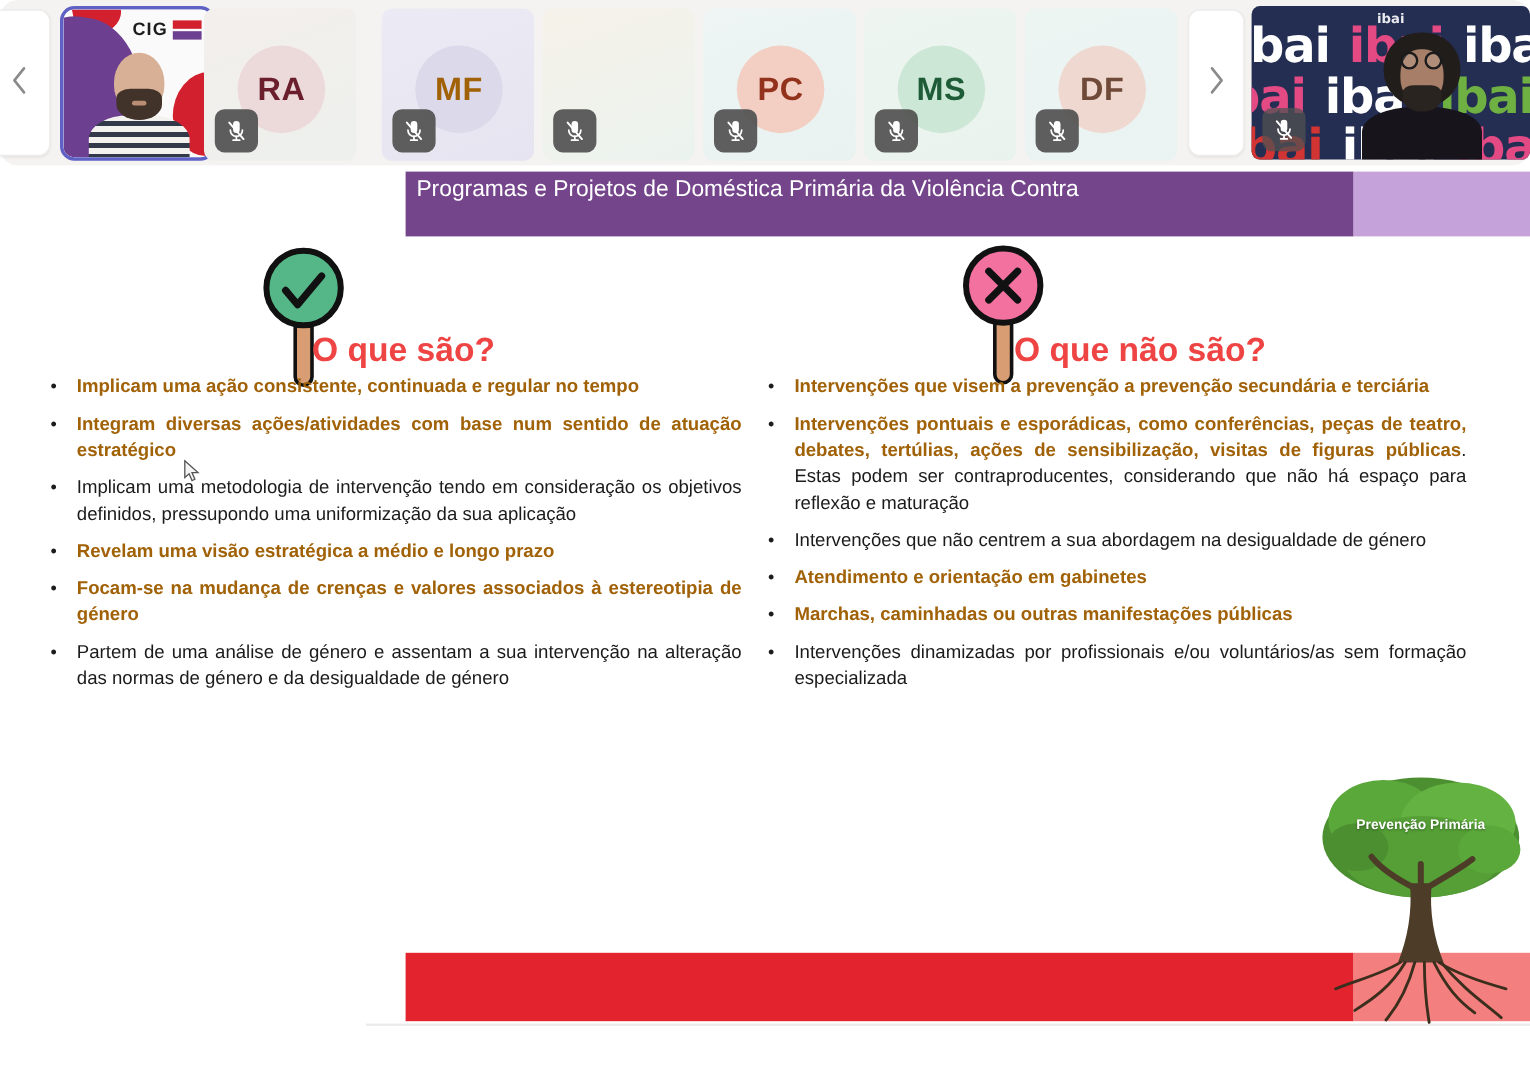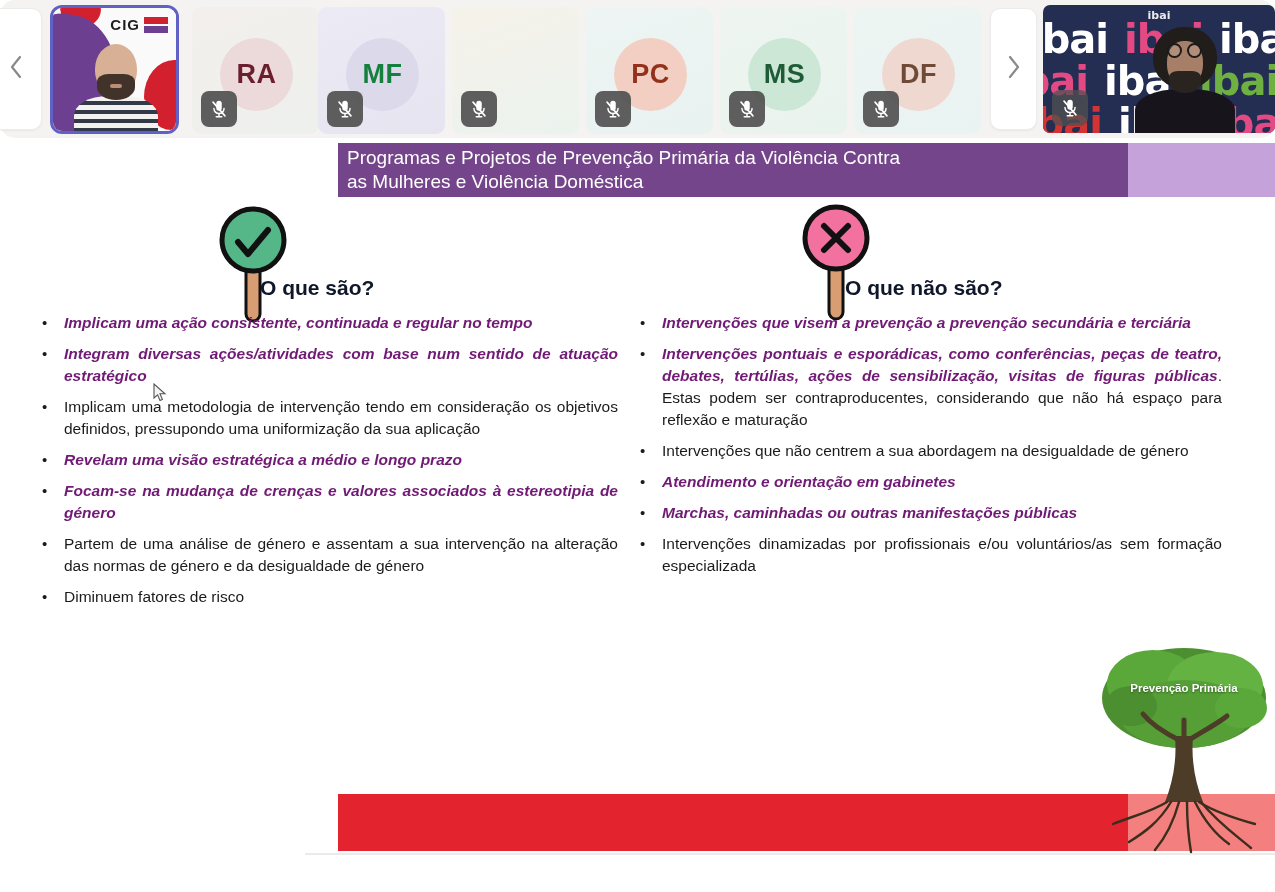--- a/index.html
+++ b/index.html
@@ -56,28 +56,28 @@
   .vm-glass { position:absolute; top:16px; width:15px; height:15px; border:2px solid #1b1b1b; border-radius:50%; background:rgba(230,230,230,.15); }
   .vm-beard { position:absolute; left:38px; top:44px; width:32px; height:22px; background:#2a2421; border-radius:30% 30% 55% 55%; }
   .vm-body { position:absolute; left:4px; top:62px; width:100px; height:46px; background:#17141c; border-radius:45% 45% 0 0; }
 
   
   .slide { position:absolute; left:0; top:138px; width:1275px; height:720px; background:#ffffff; }
   .hdr { position:absolute; left:338px; top:5px; width:790px; height:54px; background:#75458c;
          color:#ffffff; font-size:19px; line-height:24px; padding:3px 0 0 9px; font-weight:400; }
   .hdr-accent { position:absolute; left:1128px; top:5px; width:147px; height:54px; background:#c5a2d9; }
 
-  .col-head { position:absolute; font-size:21px; font-weight:700; color:#0f172a; }
+  .col-head { position:absolute; font-size:28px; font-weight:700; color:#ef4444; }
   .sign { position:absolute; }
 
   .blist { position:absolute; width:578px; top:174px; list-style:none; }
   .blist li { position:relative; padding-left:24px; margin-bottom:9px; font-size:15.5px; line-height:22px;
               color:#1b1b1b; text-align:justify; }
   .blist li::before { content:"•"; position:absolute; left:2px; top:0; font-size:15px; color:#1b1b1b; }
-  .blist b { font-weight:700; color:#701a75;font-style:italic; }
+  .blist b { font-weight:700; color:#a16207; }
 
   .footer-bar { position:absolute; left:338px; top:656px; width:790px; height:57px; background:#e3242f; }
   .footer-bar-light { position:absolute; left:1128px; top:656px; width:147px; height:57px; background:#f47f7f; }
   .bottom-line { position:absolute; left:305px; top:715px; width:970px; height:2px; background:#ebebeb; }
 
   .tree { position:absolute; left:1093px; top:502px; width:182px; height:216px; }
   .tree-label { position:absolute; left:0; width:182px; top:42px; text-align:center; color:#ffffff;
                 font-size:11.5px; font-weight:700; text-shadow:0 1px 2px rgba(0,0,0,.4); }
 
   .cursor { position:absolute; left:153px; top:245px; }
@@ -110,36 +110,36 @@
       <div class="head-man">
         <div class="hm-shirt"></div>
         <div class="hm-skull"></div>
         <div class="hm-beard"></div>
         <div class="hm-mouth"></div>
       </div>
     </div>
   </div>
 
   <div id="ptiles">
-      <div class="tile" style="left: 192px; background: linear-gradient(160deg, rgb(243, 239, 236), rgb(237, 240, 236));">
+      <div class="tile" style="left: 170px; background: linear-gradient(160deg, rgb(243, 239, 236), rgb(237, 240, 236));">
         <div class="avatar" style="background: rgb(236, 217, 218); color: rgb(107, 31, 45);">
           <span>RA</span>
         </div>
         <div class="micbadge">
           <svg width="22" height="22" viewBox="0 0 24 24" fill="none" stroke="#ffffff" stroke-width="1.6" stroke-linecap="round">
             <path d="M9 6a3 3 0 0 1 6 0v5a3 3 0 0 1-6 0z" fill="#ffffff" stroke="none"></path>
             <path d="M6.5 11.5a5.5 5.5 0 0 0 11 0"></path>
             <path d="M12 17v3"></path>
             <path d="M9 20.5h6"></path>
             <path d="M5.5 4.5l13 15" stroke-width="1.8"></path>
           </svg>
         </div>
       </div>
       <div class="tile" style="left: 318px; background: linear-gradient(160deg, rgb(236, 234, 244), rgb(230, 228, 240));">
-        <div class="avatar" style="background: rgb(220, 217, 234); color: #15803d;">
+        <div class="avatar" style="background: rgb(220, 217, 234); color: #a16207;">
           <span>MF</span>
         </div>
         <div class="micbadge">
           <svg width="22" height="22" viewBox="0 0 24 24" fill="none" stroke="#ffffff" stroke-width="1.6" stroke-linecap="round">
             <path d="M9 6a3 3 0 0 1 6 0v5a3 3 0 0 1-6 0z" fill="#ffffff" stroke="none"></path>
             <path d="M6.5 11.5a5.5 5.5 0 0 0 11 0"></path>
             <path d="M12 17v3"></path>
             <path d="M9 20.5h6"></path>
             <path d="M5.5 4.5l13 15" stroke-width="1.8"></path>
           </svg>
@@ -231,22 +231,21 @@
           <path d="M9 20.5h6"></path>
           <path d="M5.5 4.5l13 15" stroke-width="1.8"></path>
       </svg>
     </div>
   </div>
 </div>
 
 <div class="slide">
 
   <div class="hdr">
-    <div>Programas e Projetos de Prevenção Primária da Violência Contra</div>
-    <div>as Mulheres e Violência Doméstica</div>
+    <div>Programas e Projetos de Doméstica Primária da Violência Contra</div>
   </div>
   <div class="hdr-accent"></div>
 
   <div class="sign" style="left:216px; top:66px;">
     <svg width="74" height="122" viewBox="0 0 74 122">
       <rect x="30" y="62" width="14" height="55" rx="7" fill="#d89d72" stroke="#111111" stroke-width="3"></rect>
       <circle cx="37" cy="36" r="31" fill="#55b687" stroke="#111111" stroke-width="5"></circle>
       <path d="M22 38 l10 12 l20 -24" stroke="#111111" stroke-width="6" fill="none" stroke-linecap="round" stroke-linejoin="round"></path>
     </svg>
   </div>
@@ -261,21 +260,20 @@
   </div>
   <div class="col-head" style="left:845px; top:138px;">O que não são?</div>
 
   <ul class="blist" id="leftList" style="left:40px;">
       <li><b>Implicam uma ação consistente, continuada e regular no tempo</b></li>
       <li><b>Integram diversas ações/atividades com base num sentido de atuação estratégico</b></li>
       <li><span>Implicam uma metodologia de intervenção tendo em consideração os objetivos definidos, pressupondo uma uniformização da sua aplicação</span></li>
       <li><b>Revelam uma visão estratégica a médio e longo prazo</b></li>
       <li><b>Focam-se na mudança de crenças e valores associados à estereotipia de género</b></li>
       <li><span>Partem de uma análise de género e assentam a sua intervenção na alteração das normas de género e da desigualdade de género</span></li>
-      <li><span>Diminuem fatores de risco</span></li>
     </ul>
   <ul class="blist" id="rightList" style="left:638px; width:584px;">
       <li><b>Intervenções que visem a prevenção a prevenção secundária e terciária</b></li>
       <li><b>Intervenções pontuais e esporádicas, como conferências, peças de teatro, debates, tertúlias, ações de sensibilização, visitas de figuras públicas</b><span>. Estas podem ser contraproducentes, considerando que não há espaço para reflexão e maturação</span></li>
       <li><span>Intervenções que não centrem a sua abordagem na desigualdade de género</span></li>
       <li><b>Atendimento e orientação em gabinetes</b></li>
       <li><b>Marchas, caminhadas ou outras manifestações públicas</b></li>
       <li><span>Intervenções dinamizadas por profissionais e/ou voluntários/as sem formação especializada</span></li>
     </ul>
 

